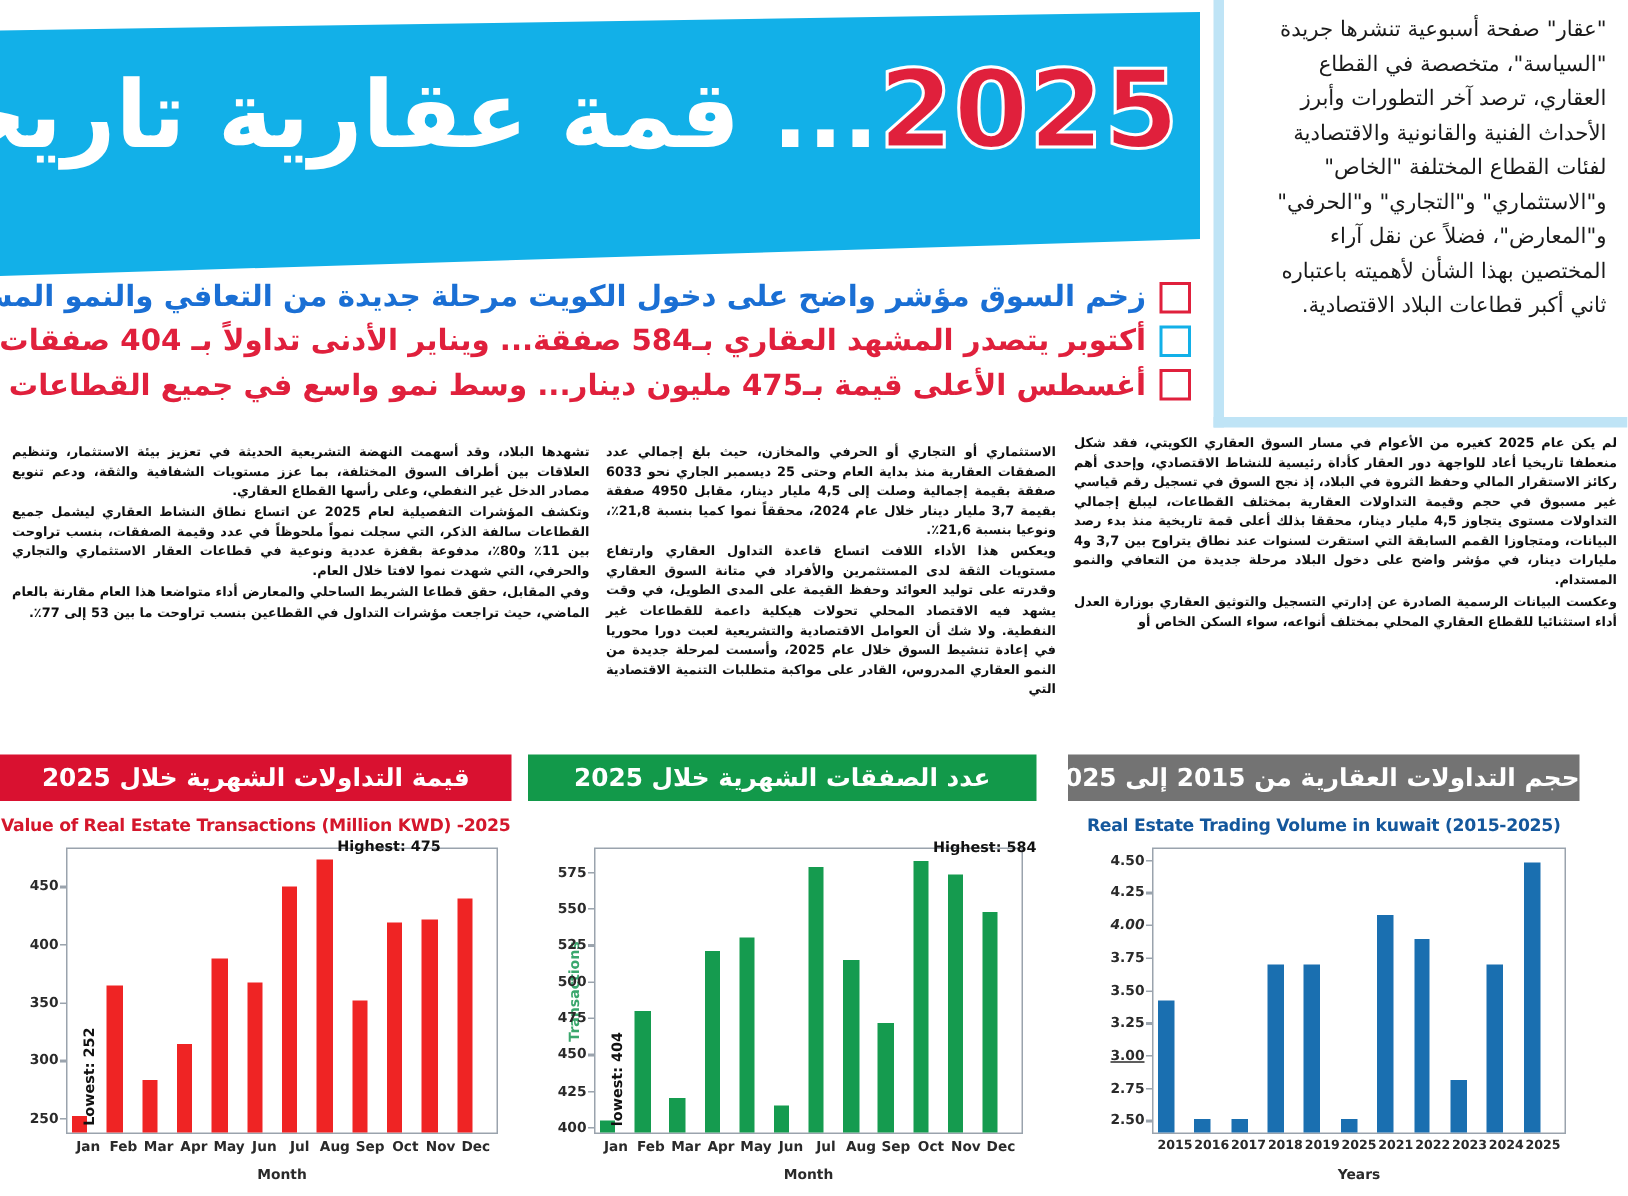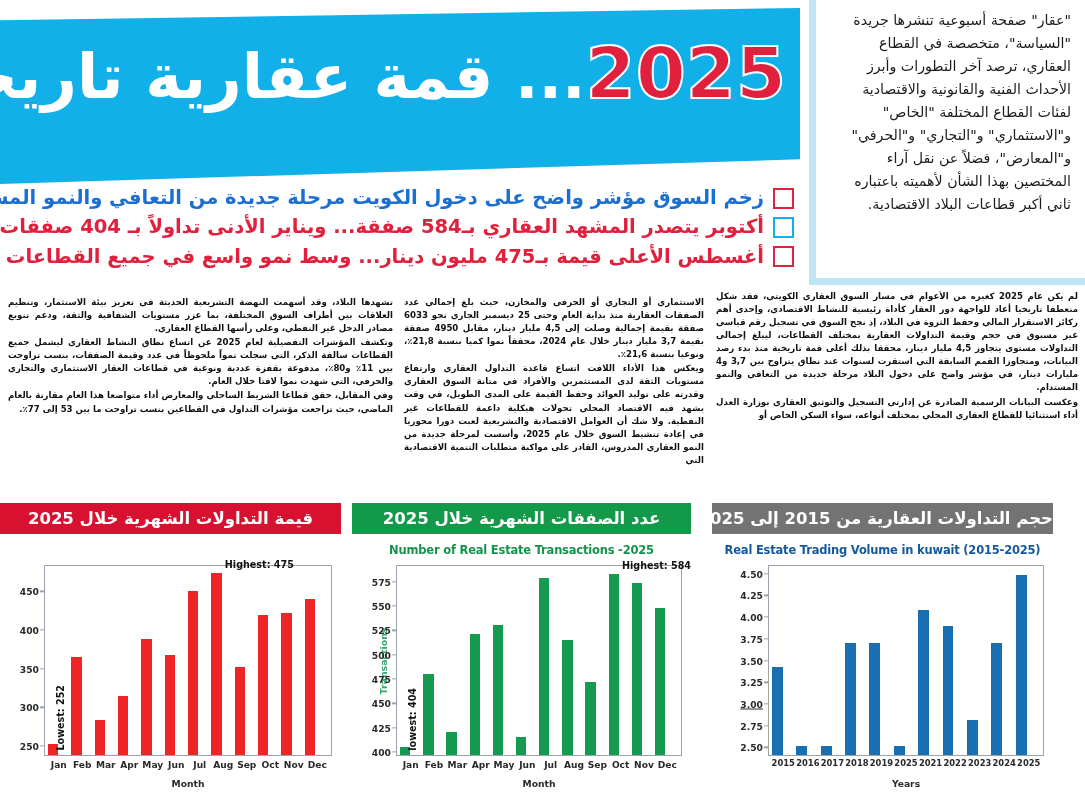--- a/index.html
+++ b/index.html
@@ -181,20 +181,21 @@
       <p>لم يكن عام 2025 كغيره من الأعوام في مسار السوق العقاري الكويتي، فقد شكل منعطفا تاريخيا أعاد للواجهة دور العقار كأداة رئيسية للنشاط الاقتصادي، وإحدى أهم ركائز الاستقرار المالي وحفظ الثروة في البلاد، إذ نجح السوق في تسجيل رقم قياسي غير مسبوق في حجم وقيمة التداولات العقارية بمختلف القطاعات، ليبلغ إجمالي التداولات مستوى يتجاوز 4,5 مليار دينار، محققا بذلك أعلى قمة تاريخية منذ بدء رصد البيانات، ومتجاوزا القمم السابقة التي استقرت لسنوات عند نطاق يتراوح بين 3,7 و4 مليارات دينار، في مؤشر واضح على دخول البلاد مرحلة جديدة من التعافي والنمو المستدام.</p>
       <p>وعكست البيانات الرسمية الصادرة عن إدارتي التسجيل والتوثيق العقاري بوزارة العدل أداء استثنائيا للقطاع العقاري المحلي بمختلف أنواعه، سواء السكن الخاص أو</p>
     </div>
   </div>
 
   <div class="charts">
 
     <div class="panel panel-1">
       <div class="panel-head head-red">قيمة التداولات الشهرية خلال 2025</div>
       <div class="plotbox">
+        <div class="plot-title t-red">Value of Real Estate Transactions (Million KWD) -2025</div>
         <div class="ytitle-wrap">
           <div class="ytitle">Value (Million KWD)</div>
         </div>
         <div class="ylab">
             <div class="ytick" style="top: 94.7368%;">250</div>
             <div class="ytickmark" style="top: 94.7368%;"></div>
             <div class="ytick" style="top: 74.4939%;">300</div>
             <div class="ytickmark" style="top: 74.4939%;"></div>
             <div class="ytick" style="top: 54.251%;">350</div>
             <div class="ytickmark" style="top: 54.251%;"></div>
@@ -259,21 +260,20 @@
             <div class="xlab">Nov</div>
             <div class="xlab">Dec</div>
           </div>
         <div class="xtitle">Month</div>
       </div>
     </div>
 
     <div class="panel panel-2">
       <div class="panel-head head-green">عدد الصفقات الشهرية خلال 2025</div>
       <div class="plotbox">
-        <div class="plot-title t-green">Number of Real Estate Transactions -2025</div>
         <div class="ytitle-wrap">
           <div class="ytitle">Transactions</div>
         </div>
         <div class="ylab">
             <div class="ytick" style="top: 97.9592%;">400</div>
             <div class="ytickmark" style="top: 97.9592%;"></div>
             <div class="ytick" style="top: 85.2041%;">425</div>
             <div class="ytickmark" style="top: 85.2041%;"></div>
             <div class="ytick" style="top: 72.449%;">450</div>
             <div class="ytickmark" style="top: 72.449%;"></div>
@@ -361,21 +361,21 @@
             <div class="ytick" style="top: 84.0909%;">2.75</div>
             <div class="ytickmark" style="top: 84.0909%;"></div>
             <div class="ytick" style="top: 72.7273%; text-decoration: underline;">3.00</div>
             <div class="ytickmark" style="top: 72.7273%;"></div>
             <div class="ytick" style="top: 61.3636%;">3.25</div>
             <div class="ytickmark" style="top: 61.3636%;"></div>
             <div class="ytick" style="top: 50%;">3.50</div>
             <div class="ytickmark" style="top: 50%;"></div>
             <div class="ytick" style="top: 38.6364%;">3.75</div>
             <div class="ytickmark" style="top: 38.6364%;"></div>
-            <div class="ytick" style="top: 27.2727%;">4.00</div>
+            <div class="ytick" style="top: 27.2727%; font-style: italic;">4.00</div>
             <div class="ytickmark" style="top: 27.2727%;"></div>
             <div class="ytick" style="top: 15.9091%;">4.25</div>
             <div class="ytickmark" style="top: 15.9091%;"></div>
             <div class="ytick" style="top: 4.54545%;">4.50</div>
             <div class="ytickmark" style="top: 4.54545%;"></div>
           </div>
         <div class="axes">
           <div class="bars">
               <div class="barcell">
                 <div class="bar" style="height: 46.3636%;"></div>

